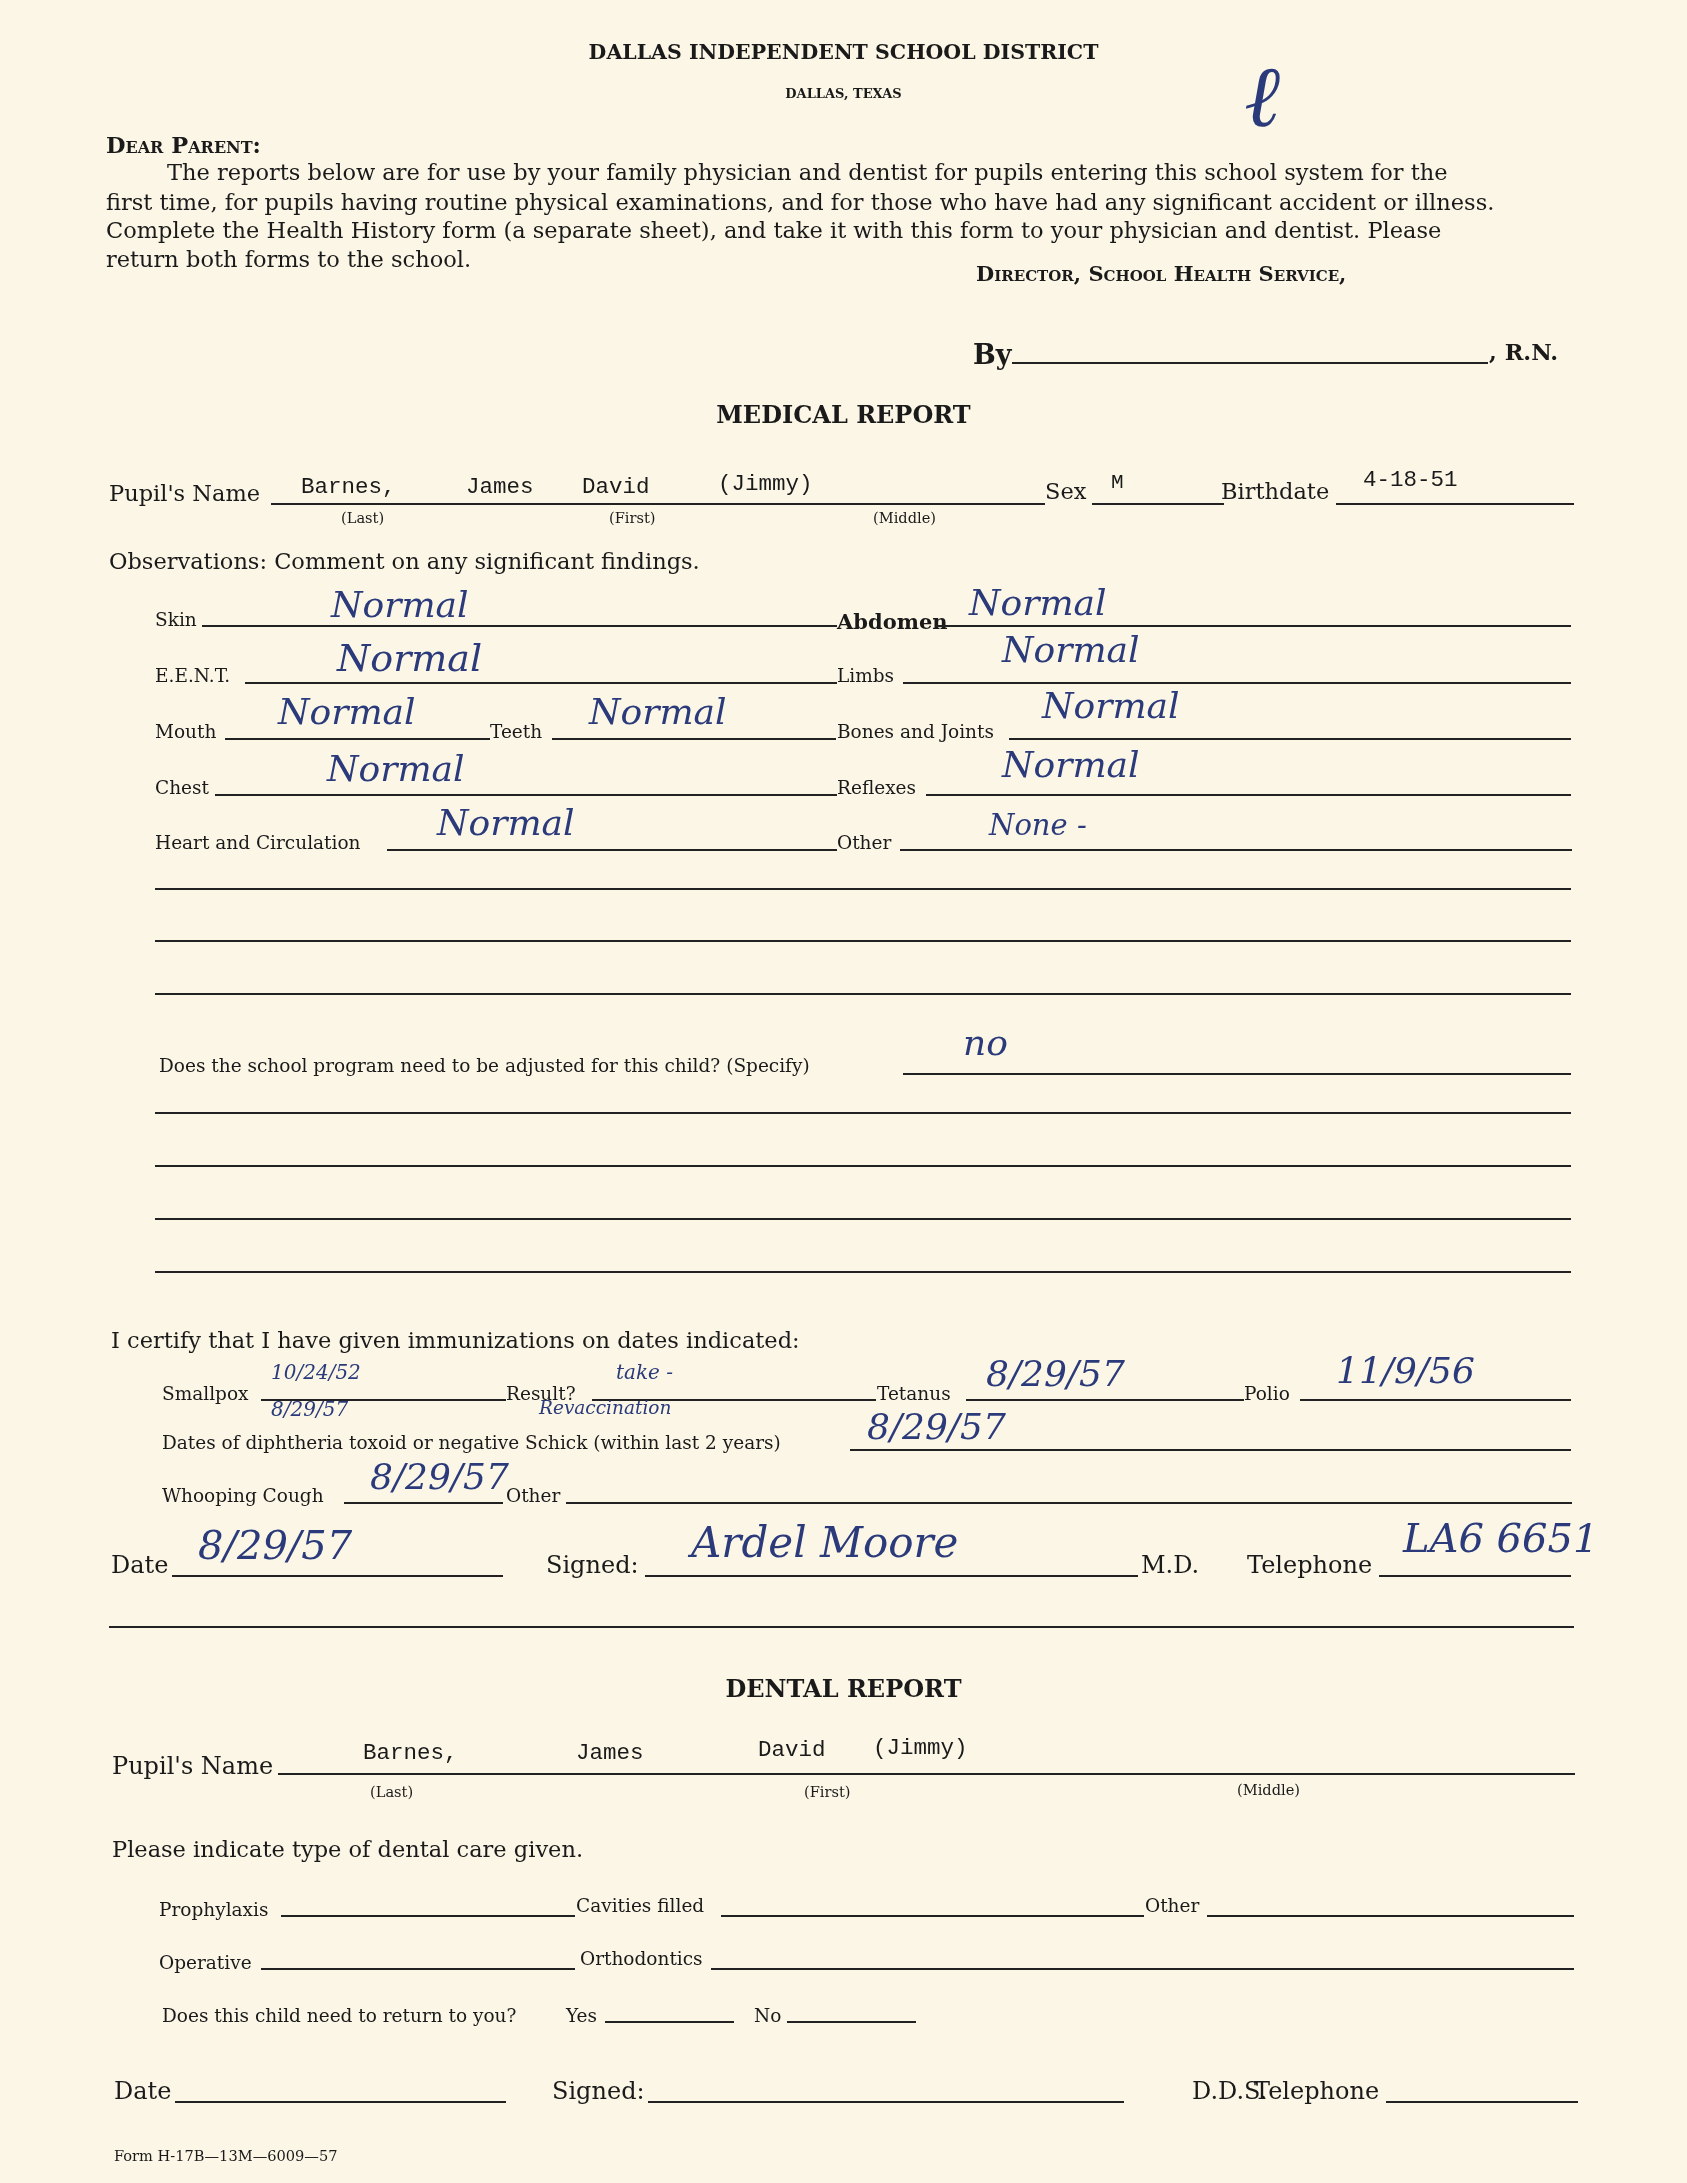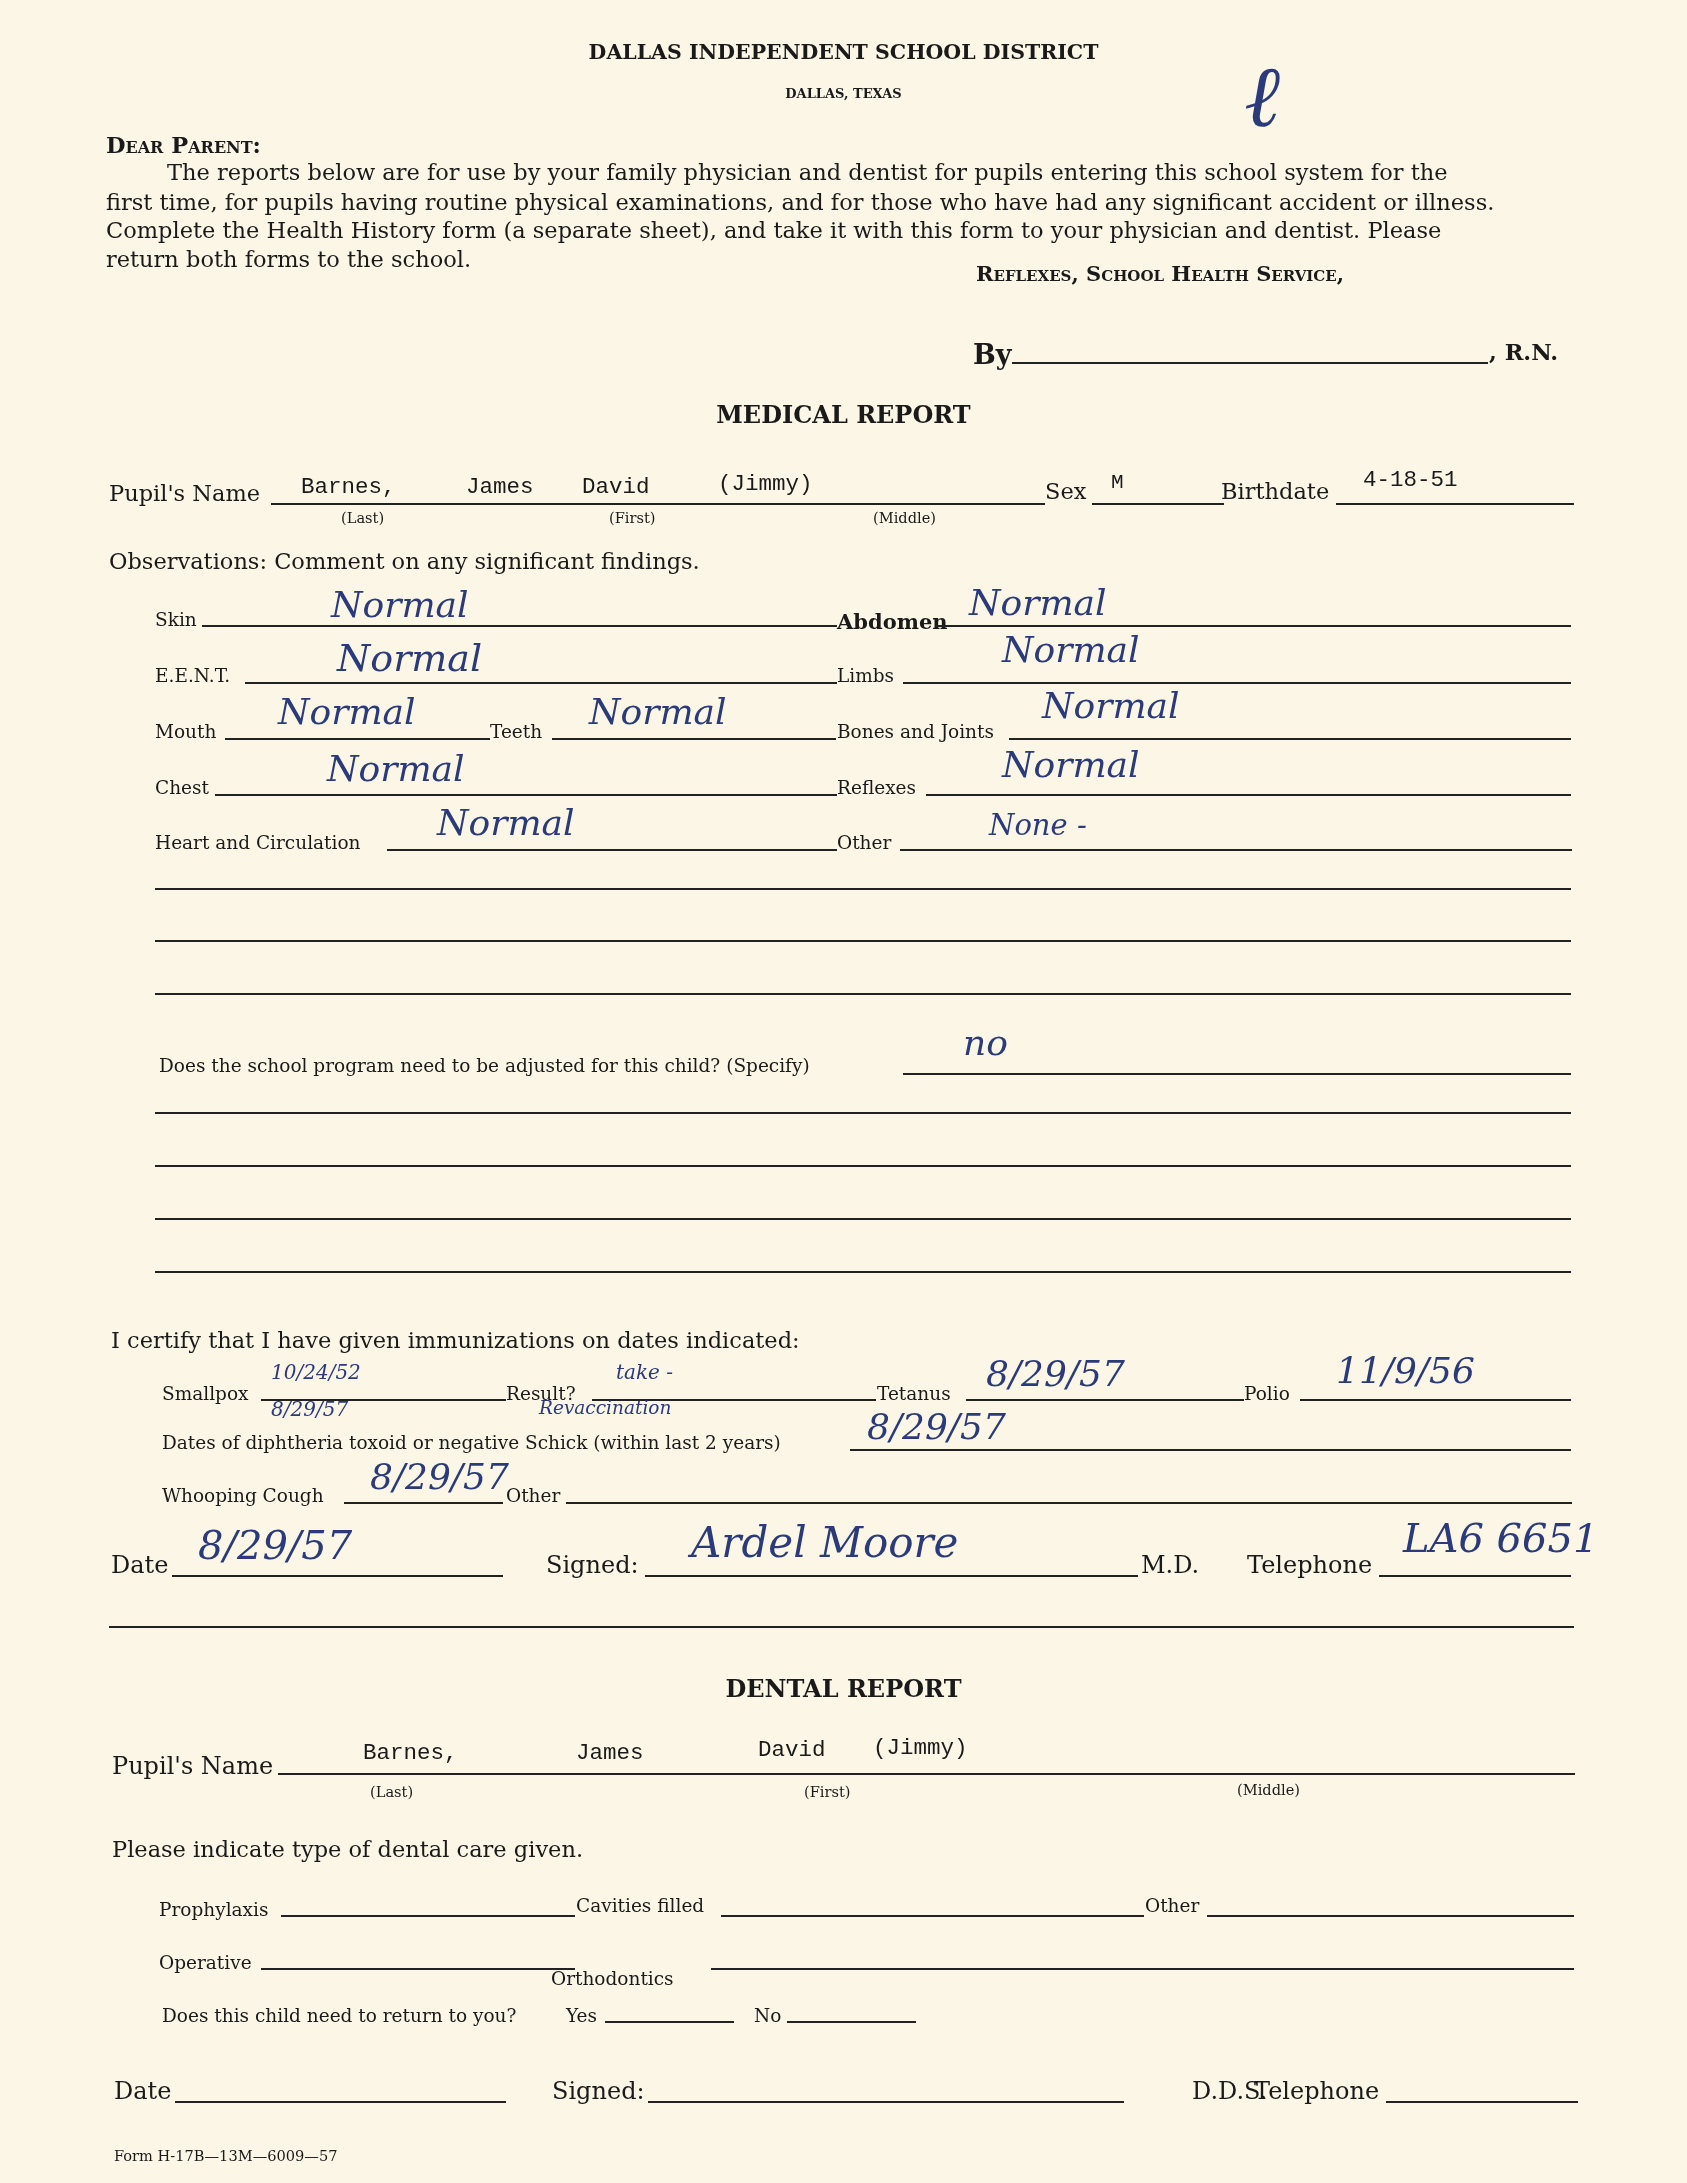--- a/index.html
+++ b/index.html
@@ -22,21 +22,21 @@
 
 <div class="abs hdr" style="top:40px;">DALLAS INDEPENDENT SCHOOL DISTRICT</div>
 <div class="abs" style="top:65px; left:0; width:100%; text-align:center; font-size:13px; font-weight:bold;margin-top:21px;">DALLAS, TEXAS</div>
 <div class="abs hand" style="top:46px; left:1244px; font-size:86px;">ℓ</div>
 
 <div class="abs small-caps" style="top:132px; left:106px; font-size:22.5px; font-weight:bold;">Dear Parent:</div>
 <div class="abs" style="top:159px; left:167px; font-size:22.5px;text-align:right;">The reports below are for use by your family physician and dentist for pupils entering this school system for the</div>
 <div class="abs" style="top:189px; left:106px; font-size:22.5px;">first time, for pupils having routine physical examinations, and for those who have had any significant accident or illness.</div>
 <div class="abs" style="top:217px; left:106px; font-size:22.5px;">Complete the Health History form (a separate sheet), and take it with this form to your physician and dentist. Please</div>
 <div class="abs" style="top:246px; left:106px; font-size:22.5px;">return both forms to the school.</div>
-<div class="abs small-caps" style="top:261px; left:976px; font-size:21px; font-weight:bold;">Reflexes, School Health Service,</div>
+<div class="abs small-caps" style="top:261px; left:976px; font-size:21px; font-weight:bold;">Director, School Health Service,</div>
 
 <div class="abs" style="top:339px; left:973px; font-size:27px; font-weight:bold;">By</div>
 <div class="line" style="top:339px; left:1012px; width:476px; height:22.5px;"></div>
 <div class="abs" style="top:339px; left:1489px; font-size:22.5px; font-weight:bold;">, R.N.</div>
 
 <div class="abs" style="top:400px; left:0; width:100%; text-align:center; font-size:24px; font-weight:bold;">MEDICAL REPORT</div>
 
 <div class="abs" style="top:480px; left:109px; font-size:22.5px;">Pupil's Name</div>
 <div class="line" style="top:483px; left:271px; width:774px; height:20px;"></div>
 <div class="abs mono" style="top:474px; left:301px; font-size:22.5px;">Barnes,</div>
@@ -163,21 +163,21 @@
 
 <div class="abs" style="top:1899px; left:159px; font-size:18.5px;">Prophylaxis</div>
 <div class="line" style="top:1895px; left:281px; width:294px; height:20px;"></div>
 <div class="abs" style="top:1895px; left:576px; font-size:18.5px;">Cavities filled</div>
 <div class="line" style="top:1895px; left:721px; width:423px; height:20px;"></div>
 <div class="abs" style="top:1895px; left:1145px; font-size:18.5px;">Other</div>
 <div class="line" style="top:1895px; left:1207px; width:367px; height:20px;"></div>
 
 <div class="abs" style="top:1952px; left:159px; font-size:18.5px;">Operative</div>
 <div class="line" style="top:1948px; left:261px; width:314px; height:20px;"></div>
-<div class="abs" style="top:1948px; left:551px; font-size:18.5px;margin-top:20px;">Orthodontics</div>
+<div class="abs" style="top:1948px; left:580px; font-size:18.5px;">Orthodontics</div>
 <div class="line" style="top:1948px; left:711px; width:863px; height:20px;"></div>
 
 <div class="abs" style="top:2005px; left:162px; font-size:18.5px;">Does this child need to return to you?</div>
 <div class="abs" style="top:2005px; left:566px; font-size:18.5px;">Yes</div>
 <div class="line" style="top:2001px; left:605px; width:129px; height:20px;"></div>
 <div class="abs" style="top:2005px; left:754px; font-size:18.5px;">No</div>
 <div class="line" style="top:2001px; left:787px; width:129px; height:20px;"></div>
 
 <div class="abs" style="top:2077px; left:114px; font-size:24px;">Date</div>
 <div class="line" style="top:2077px; left:175px; width:331px; height:24px;"></div>

